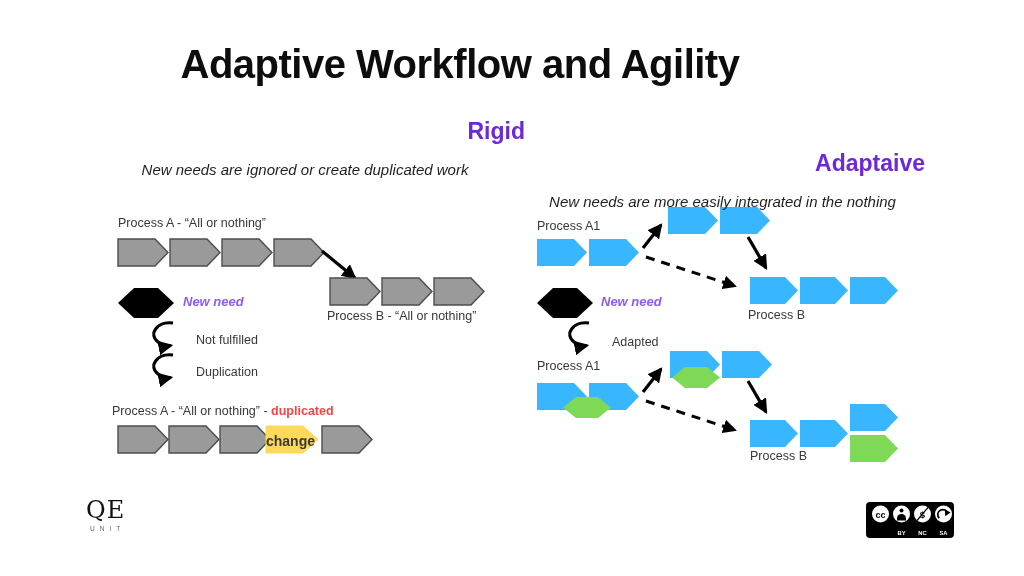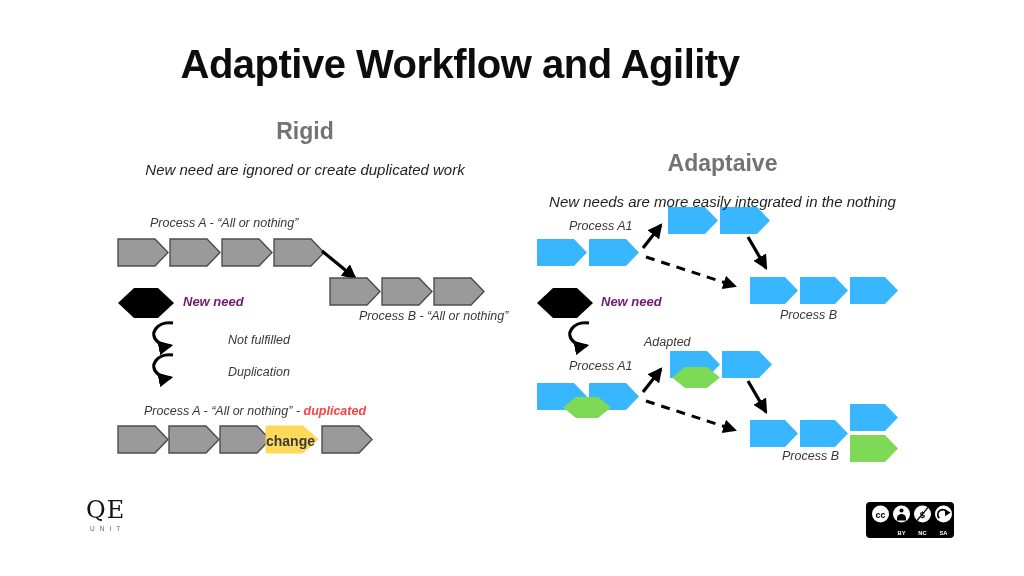--- a/index.html
+++ b/index.html
@@ -2,26 +2,26 @@
 <html><head>
 <meta charset="utf-8">
 <style>
   html,body{margin:0;padding:0;background:#ffffff;}
   #canvas{position:relative;width:1024px;height:576px;background:#ffffff;overflow:hidden;
           font-family:"Liberation Sans",sans-serif;}
   #shapes{position:absolute;left:0;top:0;}
   .abs{position:absolute;}
   .title{left:0;top:42px;width:920px;text-align:center;font-size:40px;font-weight:800;
          color:#0d0d0d;letter-spacing:-0.5px;}
-  .col-head{top:118px;text-align:center;font-size:23px;font-weight:800;color:#737373;}
+  .col-head{top:118px;text-align:right;font-size:23px;font-weight:800;color:#6d28d9;}
   .col-sub{top:161px;text-align:center;font-size:15px;font-style:italic;color:#1f1f1f;}
   .left-col{left:85px;width:440px;}
   .right-col{left:520px;width:405px;margin-top:32px;}
-  .dlabel{font-size:12.5px;font-style:italic;color:#383838;white-space:nowrap;margin-left:32px;}
-  .bold-label{font-size:13px;font-style:italic;font-weight:bold;color:#701a75;white-space:nowrap;}
+  .dlabel{font-size:12.5px;color:#383838;white-space:nowrap;}
+  .bold-label{font-size:13px;font-style:italic;font-weight:bold;color:#8b5cf6;white-space:nowrap;}
   .red{color:#f94343;font-weight:bold;}
   .change-label{width:48px;text-align:left;font-size:14px;font-weight:bold;color:#3a3a3a;}
   .logo{width:62px;text-align:left;}
   .logo-main{font-family:"DejaVu Serif","Liberation Serif",serif;font-size:24px;color:#121212;letter-spacing:1px;line-height:1;}
   .logo-sub{font-size:6.5px;letter-spacing:5px;color:#666;margin-top:3px;padding-left:4px;}
 </style>
 </head>
 <body>
 
 <div id="canvas">
@@ -112,21 +112,21 @@
       </g>
       <text x="901.5" y="534.5" text-anchor="middle" font-size="5.8" font-weight="bold" fill="#fff">BY</text>
       <text x="922.5" y="534.5" text-anchor="middle" font-size="5.8" font-weight="bold" fill="#fff">NC</text>
       <text x="943.5" y="534.5" text-anchor="middle" font-size="5.8" font-weight="bold" fill="#fff">SA</text>
     </g>
   </svg>
 
   <div class="abs title">Adaptive Workflow and Agility</div>
 
   <div class="abs col-head left-col">Rigid</div>
-  <div class="abs col-sub left-col">New need are ignored or create duplicated work</div>
+  <div class="abs col-sub left-col">New needs are ignored or create duplicated work</div>
   <div class="abs col-head right-col">Adaptaive</div>
   <div class="abs col-sub right-col">New needs are more easily integrated in the nothing</div>
 
   <div class="abs dlabel" style="left:118px;top:216px;">Process A - “All or nothing”</div>
   <div class="abs dlabel" style="left:327px;top:309px;">Process B - “All or nothing”</div>
   <div class="abs bold-label" style="left:183px;top:294px;">New need</div>
   <div class="abs dlabel" style="left:196px;top:333px;">Not fulfilled</div>
   <div class="abs dlabel" style="left:196px;top:365px;">Duplication</div>
   <div class="abs dlabel" style="left:112px;top:404px;"><span>Process A - “All or nothing” - </span><span class="red">duplicated</span></div>
   <div class="abs change-label" style="left:266px;top:433px;">change</div>

